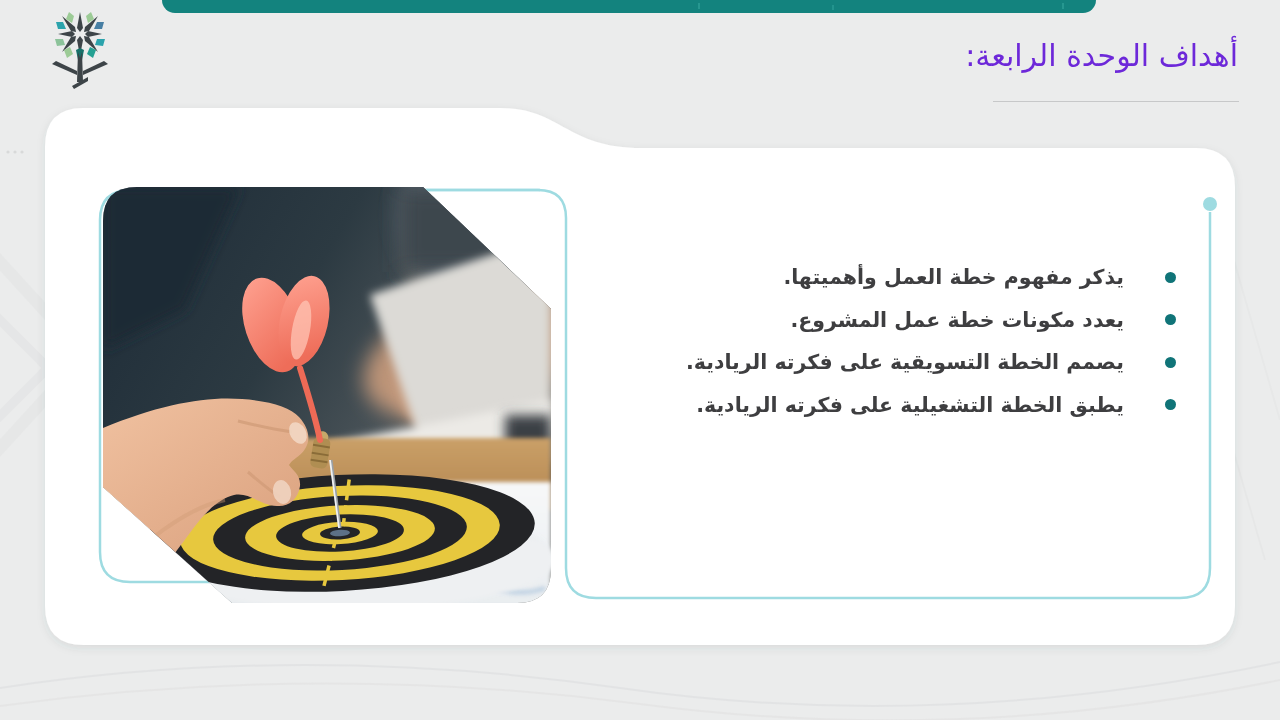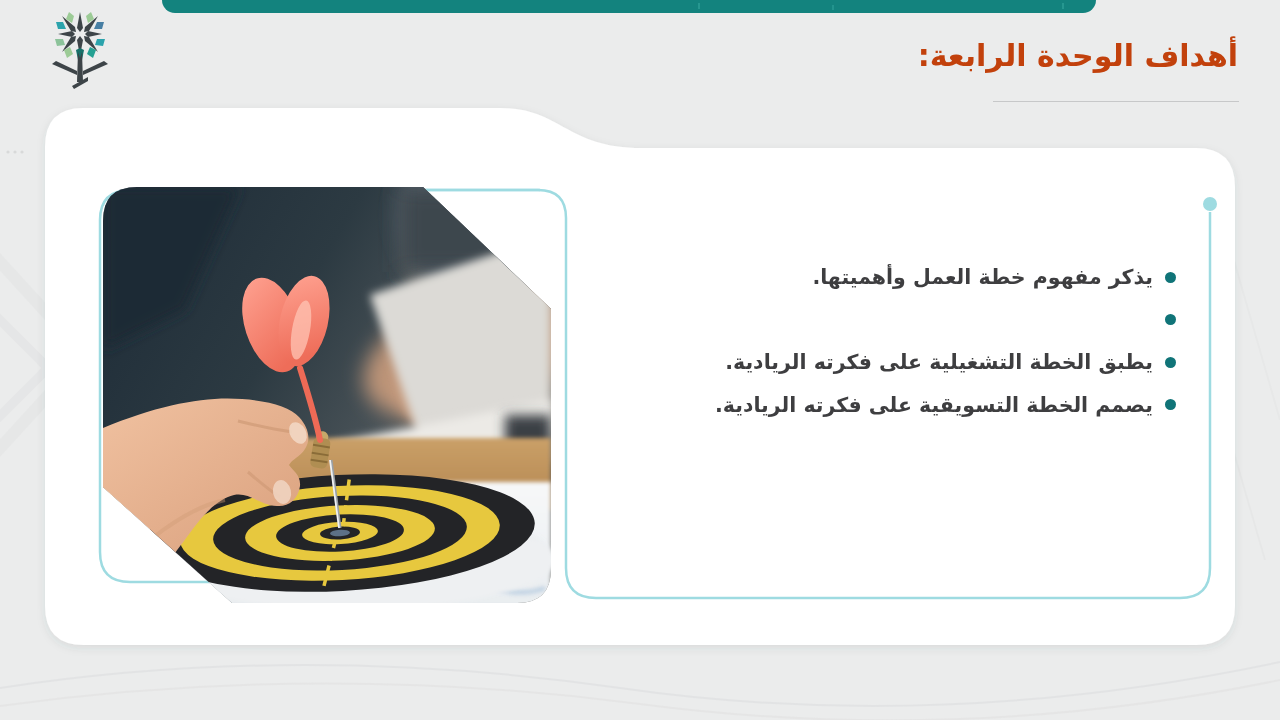--- a/index.html
+++ b/index.html
@@ -5,32 +5,32 @@
   html,body{margin:0;padding:0;background:#dfe0e1;}
   #stage{
     position:relative;width:1280px;height:720px;overflow:hidden;
     background:#ebecec;
     font-family:"DejaVu Sans","Liberation Sans",sans-serif;
   }
   #scene{position:absolute;left:0;top:0;}
   .slide-title{
     position:absolute;top:38px;right:42px;width:500px;
     text-align:right;direction:rtl;
-    font-size:30px;font-weight:bold;color:#c2410c;letter-spacing:0;
+    font-size:30px;font-weight:normal;color:#6d28d9;letter-spacing:0;
   }
   .title-divider{
     position:absolute;top:101px;right:41px;width:246px;height:1px;
     background:#c7c8c9;
   }
   ul.objectives{
     position:absolute;top:256px;right:104px;width:560px;
     margin:0;padding:0;list-style:none;direction:rtl;
   }
   ul.objectives li{
-    display:flex;align-items:center;height:42.5px;
+    display:flex;align-items:center;height:42.5px;gap:29px;
   }
   .bullet-dot{
     flex:0 0 auto;width:11px;height:11px;border-radius:50%;
     background:#107478;margin-inline-end:12px;
   }
   .obj-text{
     font-size:20.5px;font-weight:bold;color:#3e3e40;white-space:nowrap;
   }
   #logo{position:absolute;left:50px;top:6px;}
 </style>
@@ -225,24 +225,25 @@
   <div class="slide-title" dir="rtl">أهداف الوحدة الرابعة:</div>
   <div class="title-divider"></div>
 
   <ul class="objectives" dir="rtl">
     <li>
       <span class="bullet-dot"></span>
       <span class="obj-text">يذكر مفهوم خطة العمل وأهميتها.</span>
     </li>
     <li>
       <span class="bullet-dot"></span>
+      <span class="obj-text">يعدد مكونات خطة عمل المشروع.</span>
+    </li>
+    <li>
+      <span class="bullet-dot"></span>
+      <span class="obj-text">يصمم الخطة التسويقية على فكرته الريادية.</span>
     </li>
     <li>
       <span class="bullet-dot"></span>
       <span class="obj-text">يطبق الخطة التشغيلية على فكرته الريادية.</span>
     </li>
-    <li>
-      <span class="bullet-dot"></span>
-      <span class="obj-text">يصمم الخطة التسويقية على فكرته الريادية.</span>
-    </li>
   </ul>
 
 </div>
 
 </body></html>

